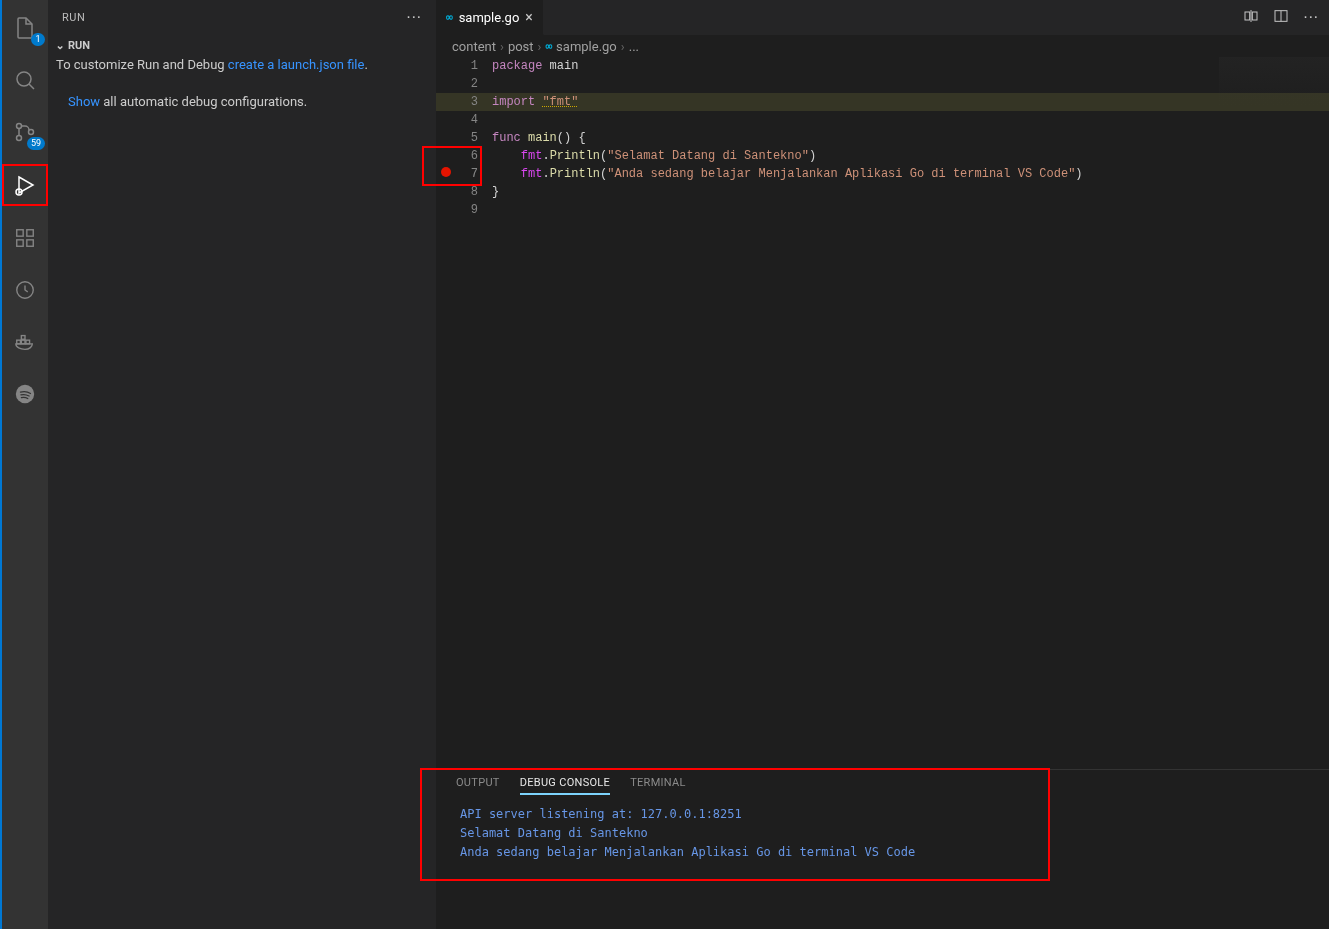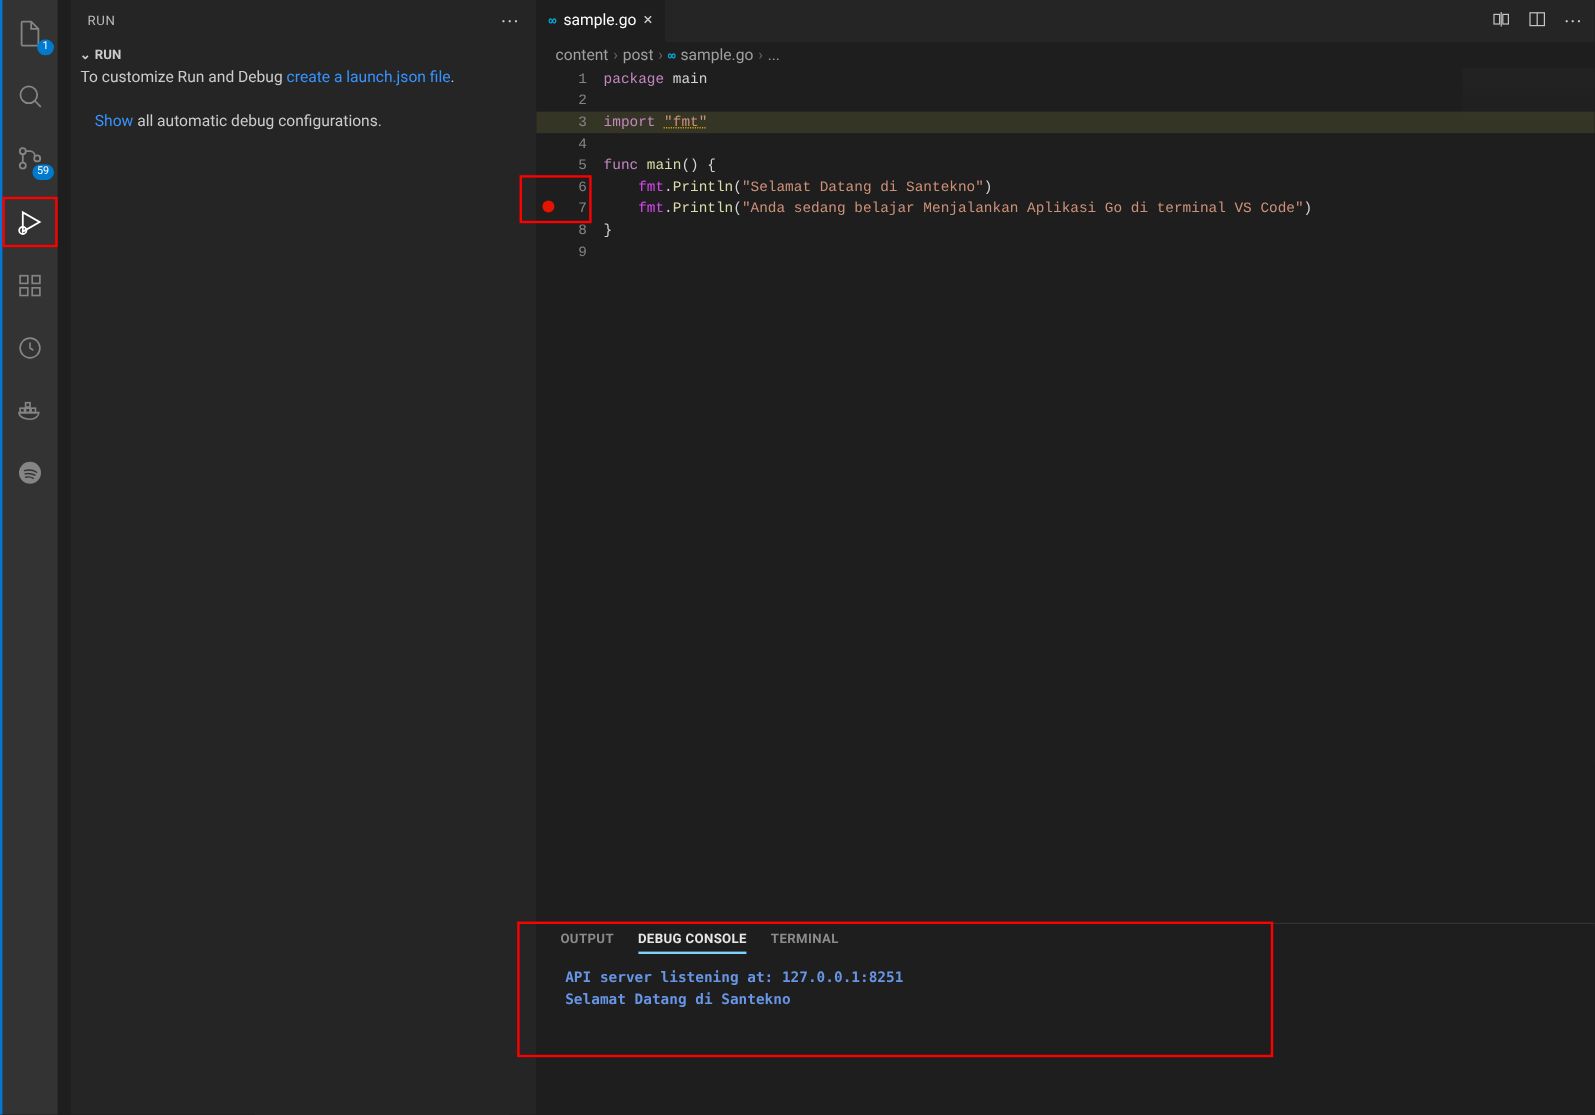--- a/index.html
+++ b/index.html
@@ -54,21 +54,20 @@
       border: 2px solid #ff0000;
       width: 46px;
       height: 42px;
       display:flex;align-items:center;justify-content:center;
     }
     .sidebar {
       width: 388px;
       background: #252526;
       display: flex;
       flex-direction: column;
-      margin-left: 11px;
     }
     .sidebar-header {
       height: 34px;
       display: flex;
       align-items: center;
       justify-content: space-between;
       padding: 0 14px;
       font-size: 11px;
       color: #bbb;
       letter-spacing: 0.5px;
@@ -198,21 +197,20 @@
       overflow:hidden;
       background: linear-gradient(to bottom, rgba(60,60,60,.4) 0%, rgba(30,30,30,0) 100%);
     }
     .panel {
       height: 160px;
       background: #1e1e1e;
       border-top: 1px solid #333;
       display: flex;
       flex-direction: column;
       margin-bottom: 0;
-      font-weight: bold;
     }
     .panel-tabs {
       display: flex;
       gap: 20px;
       padding: 6px 20px;
       font-size: 11px;
       color: #8b8b8b;
       letter-spacing: 0.3px;
     }
     .panel-tabs .ptab { cursor: pointer; padding-bottom:4px;}
@@ -399,15 +397,16 @@
   <div class="panel" style="position:relative;">
     <div class="panel-highlight" style="left:-16px;top:-2px;width:630px;height:113px;"></div>
     <div class="panel-tabs">
       <span class="ptab">OUTPUT</span>
       <span class="ptab active">DEBUG CONSOLE</span>
       <span class="ptab">TERMINAL</span>
     </div>
     <div class="panel-body">
       <div>API server listening at: 127.0.0.1:8251</div>
       <div>Selamat Datang di Santekno</div>
+      <div>Anda sedang belajar Menjalankan Aplikasi Go di terminal VS Code</div>
     </div>
   </div>
 </div>
 
 </body></html>

